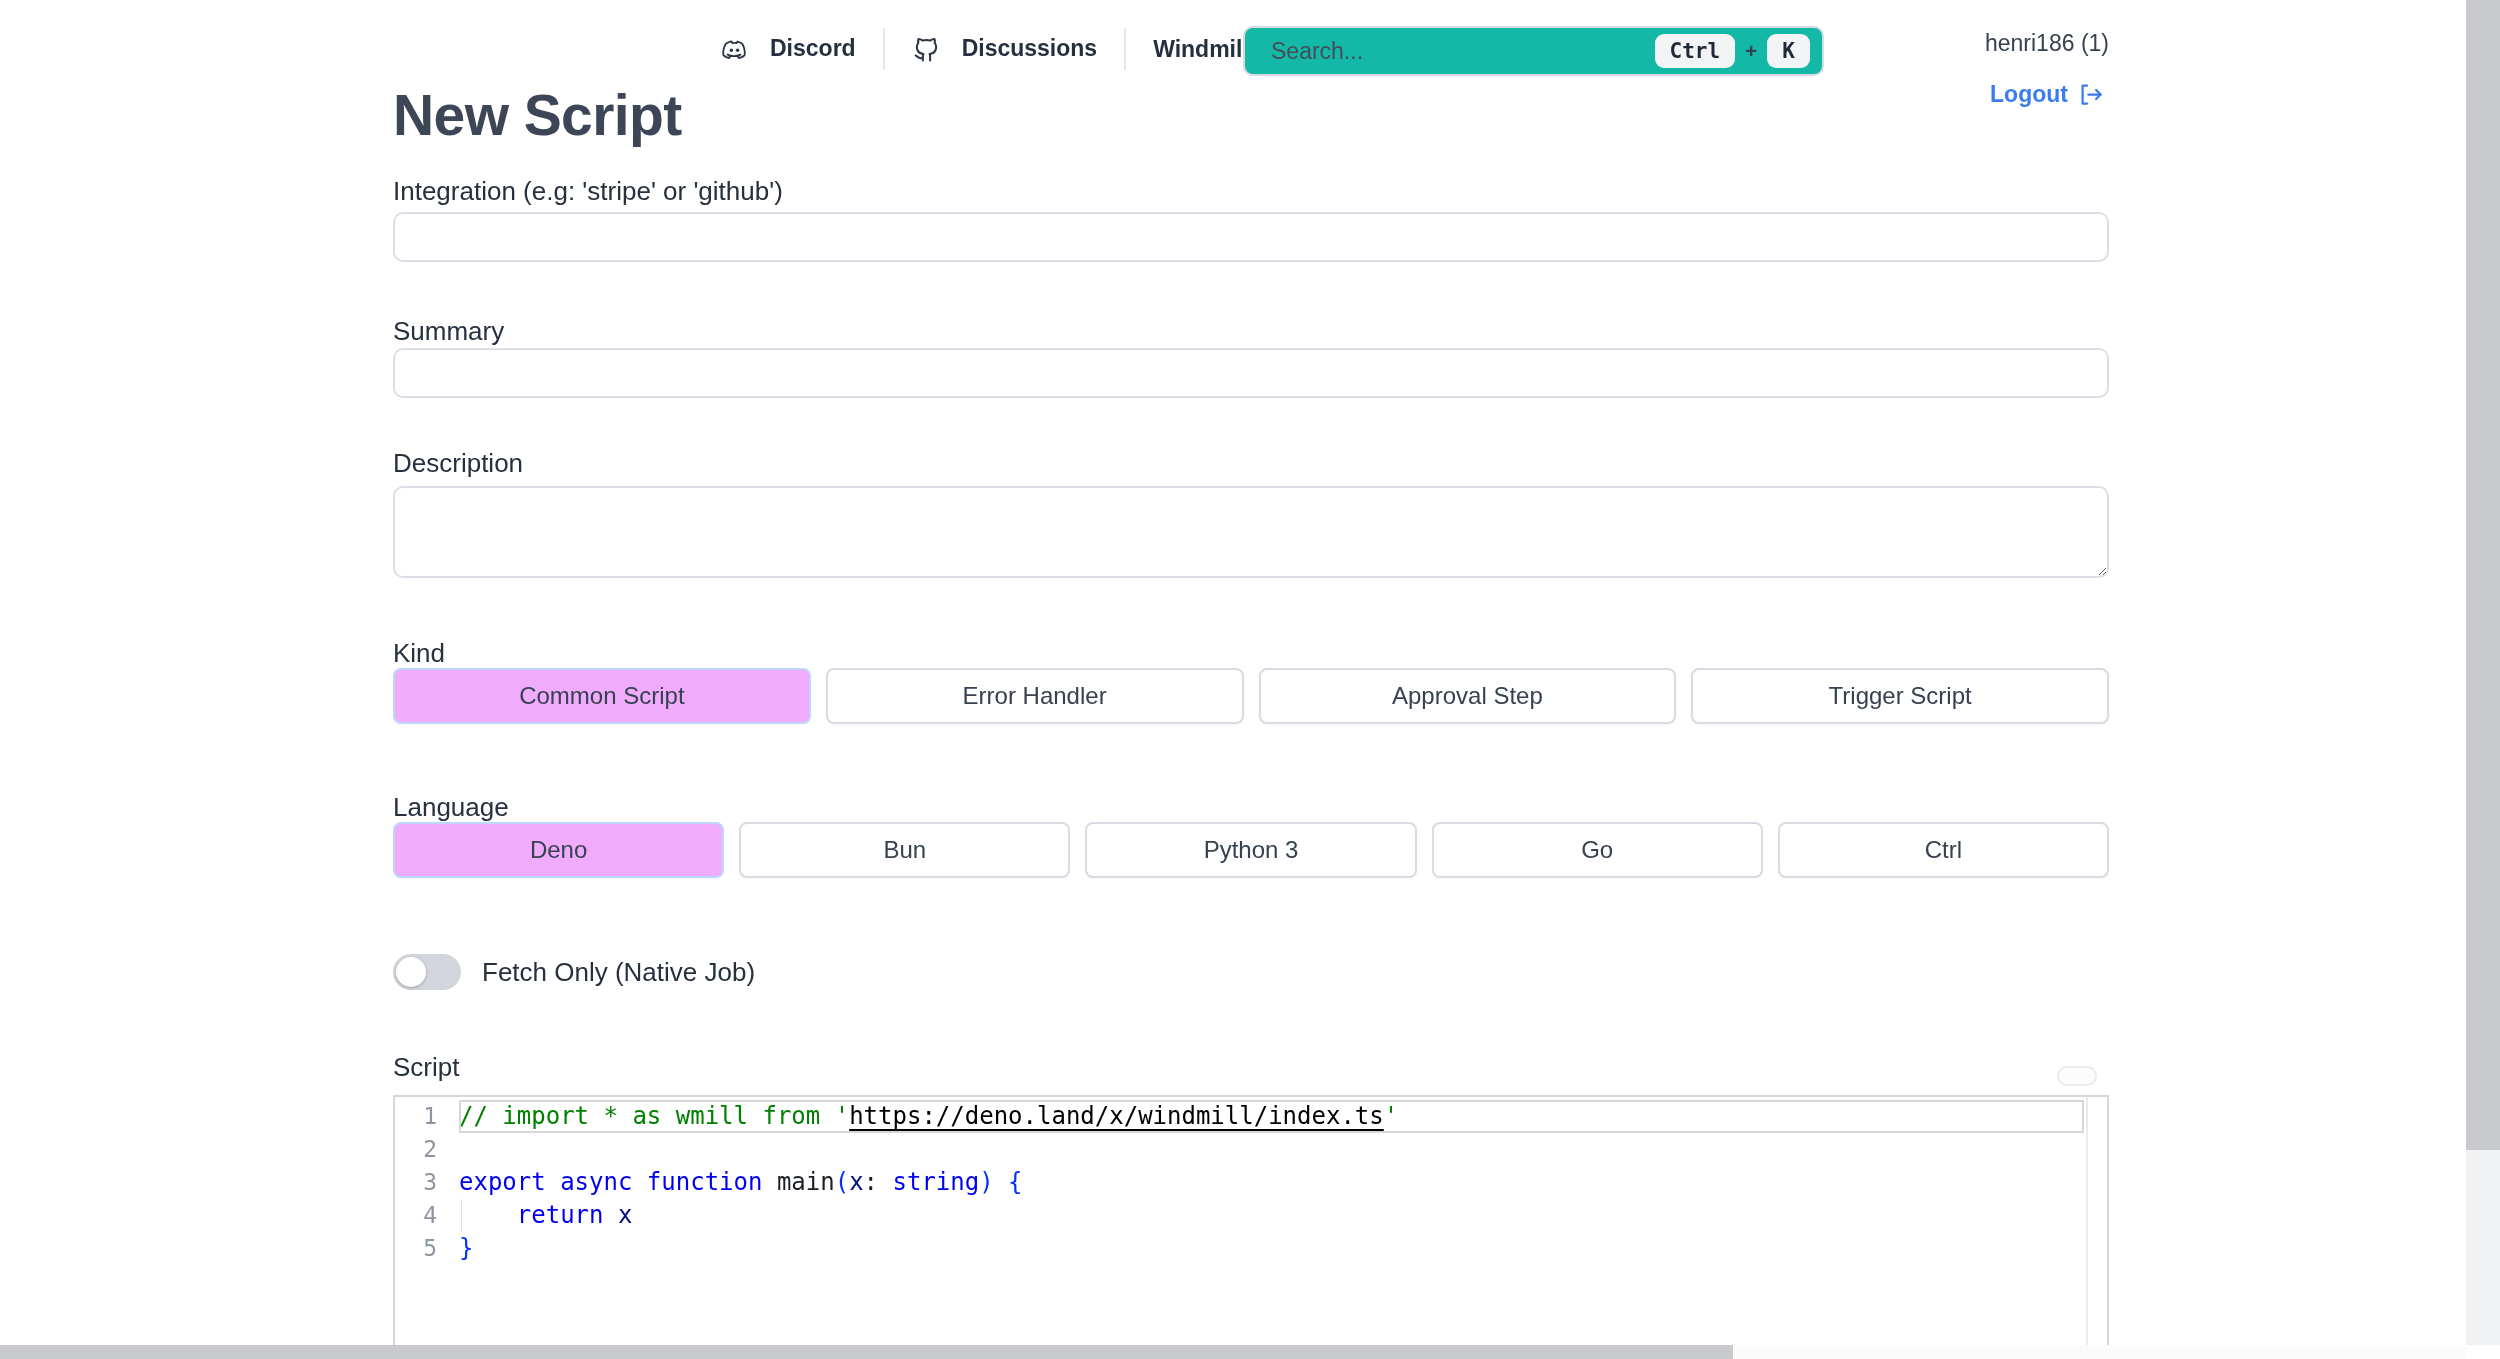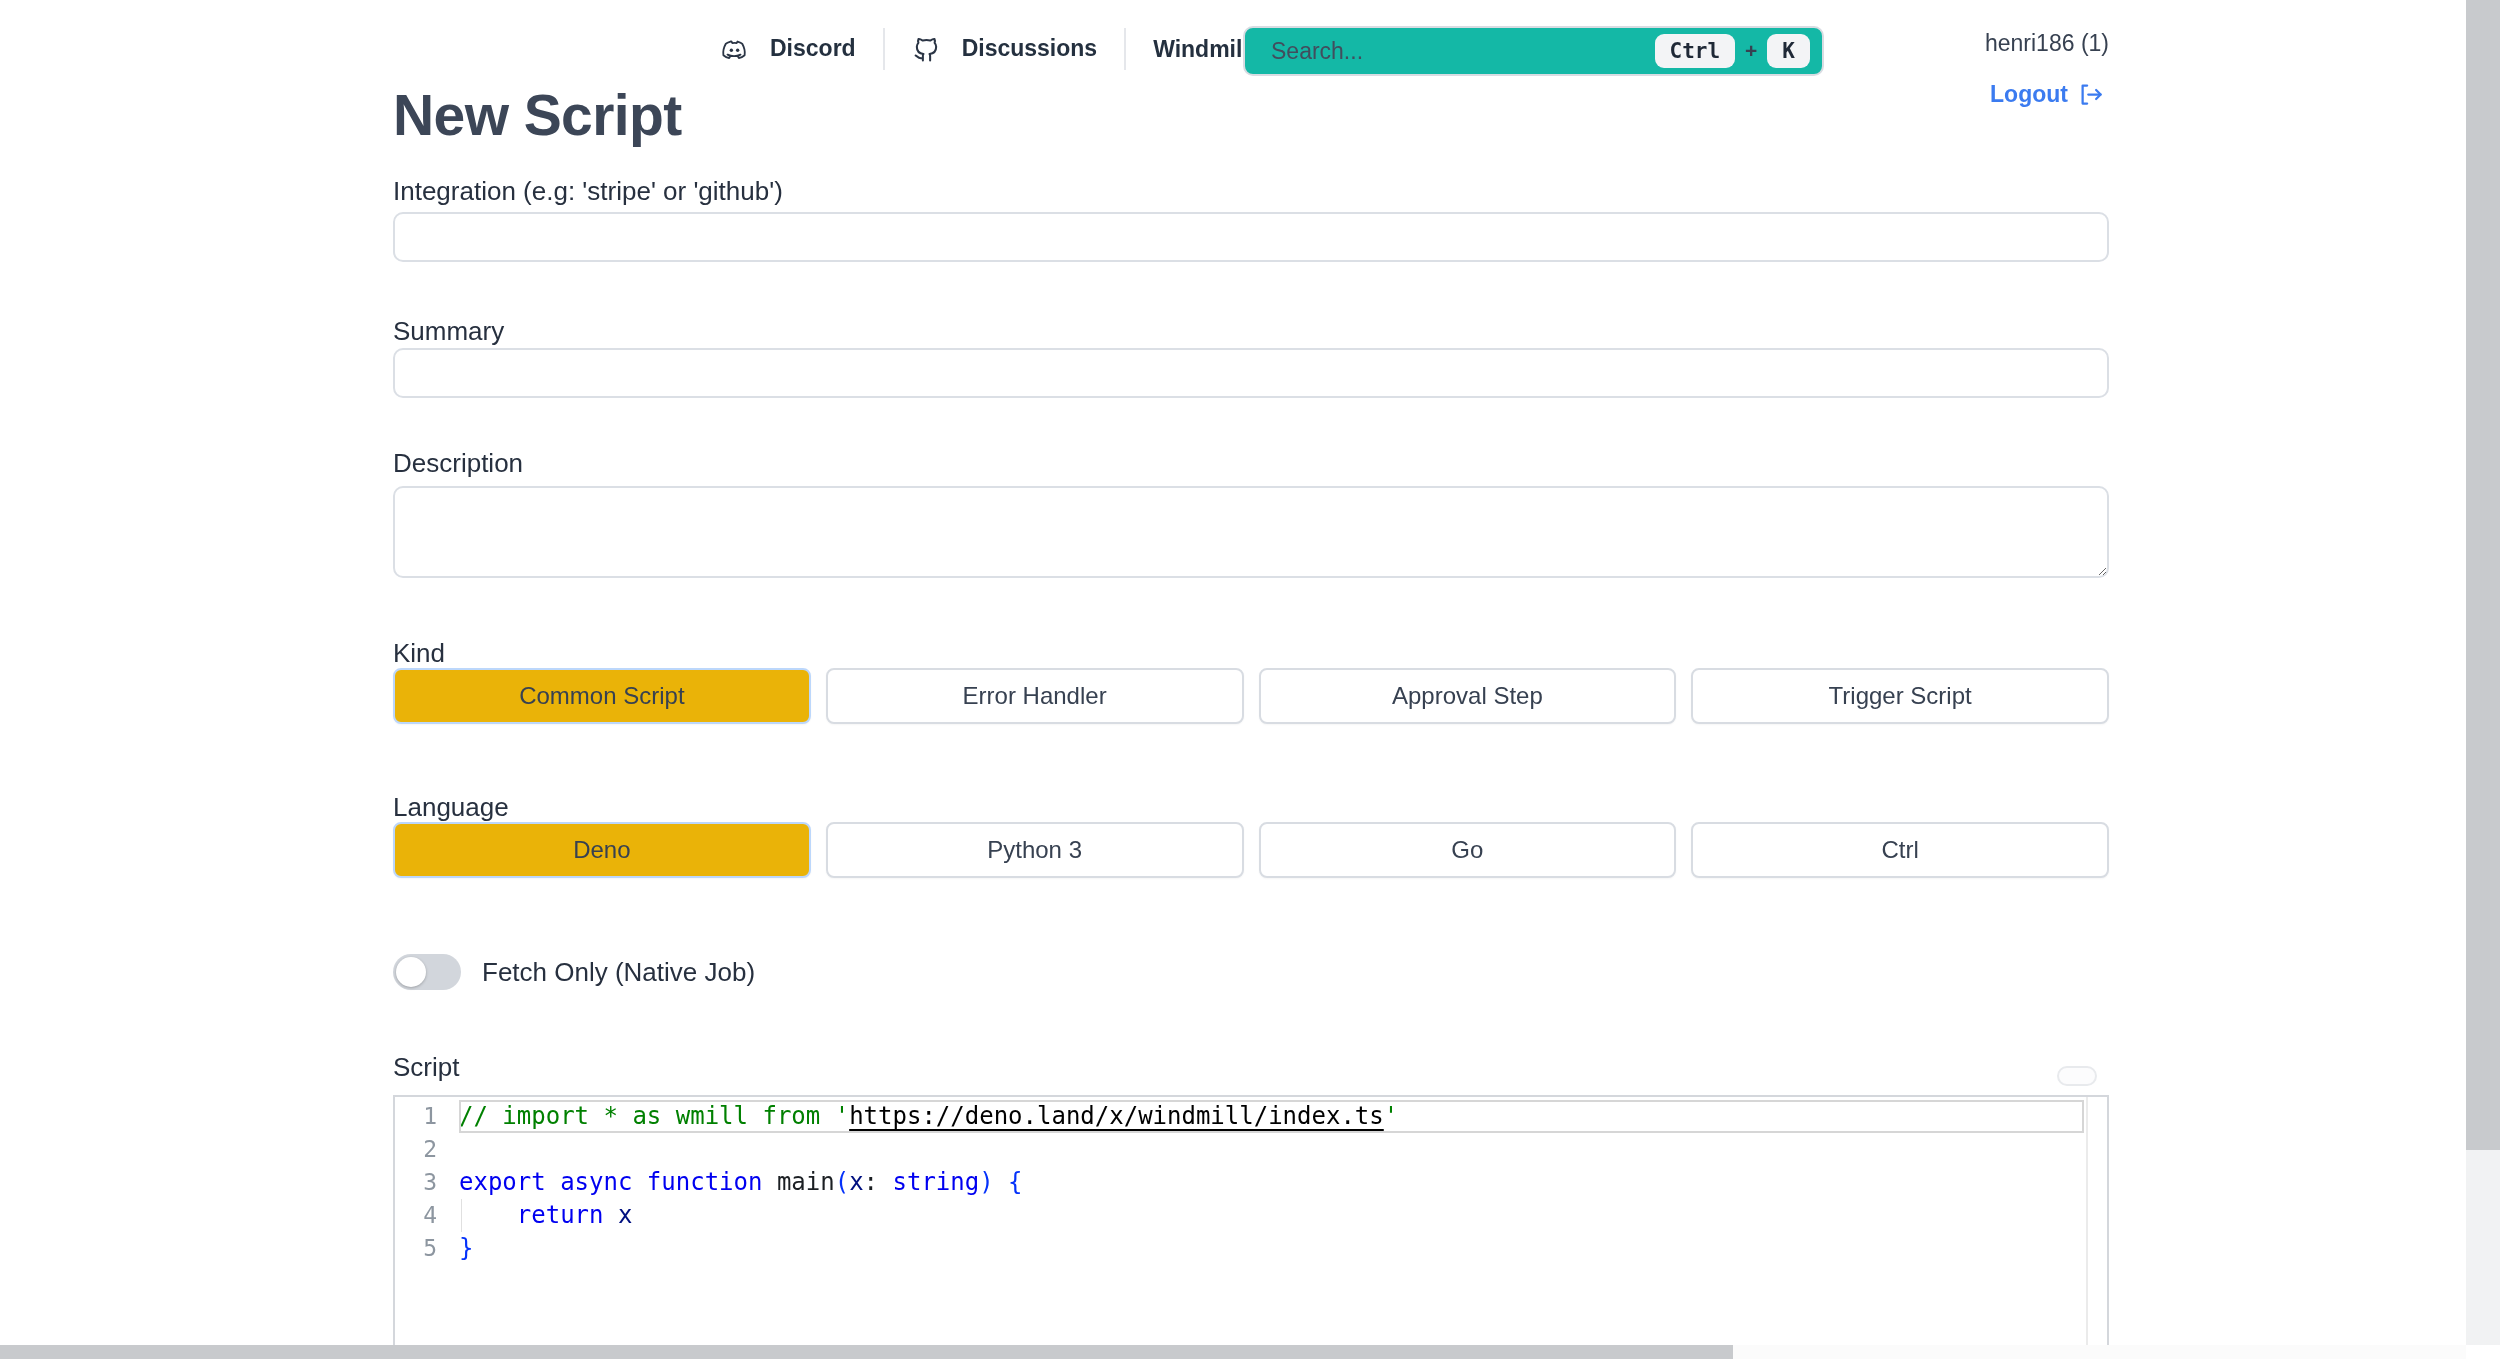--- a/index.html
+++ b/index.html
@@ -30,21 +30,21 @@
   .page-title { position:absolute; left:0; top:82px; font-size:57px; font-weight:800; color:#3c4657; letter-spacing:-0.6px; }
   .field-label { position:absolute; left:0; font-size:26px; color:#27303f; }
   .text-input { position:absolute; left:0; width:1716px; height:50px; background:#fff; border:2px solid #dbdfe5;
     border-radius:10px; font-size:24px; padding:0 18px; color:#1f2937; font-family:"Liberation Sans", sans-serif; }
   .text-area { position:absolute; left:0; width:1716px; height:92px; background:#fff; border:2px solid #dbdfe5;
     border-radius:10px; font-size:24px; padding:10px 18px; color:#1f2937; resize:vertical; font-family:"Liberation Sans", sans-serif; }
   .btn-row { position:absolute; left:0; width:1716px; height:56px; display:flex; gap:15px; }
   .choice-btn { flex:1; height:56px; display:flex; align-items:center; justify-content:center; background:#fff;
     border:2px solid #d8dce2; border-radius:8px; font-size:24px; color:#374151; cursor:pointer;
     font-family:"Liberation Sans", sans-serif; box-shadow:0 1px 2px rgba(0,0,0,.04); }
-  .choice-btn.selected { background:#eab308; border-color:#bcd7fb; }
+  .choice-btn.selected { background:#f0abfc; border-color:#bcd7fb; }
   .toggle-row { position:absolute; left:0; top:954px; display:flex; align-items:center; gap:21px; }
   .toggle { width:68px; height:36px; border-radius:18px; background:#d2d6dc; position:relative; cursor:pointer; }
   .toggle-knob { position:absolute; left:3px; top:3px; width:30px; height:30px; border-radius:50%; background:#fff;
     box-shadow:0 1px 3px rgba(0,0,0,.25); }
   .toggle-label { font-size:26px; font-weight:500; color:#27303f; }
 
   
   .editor-pill { position:absolute; top:1066px; left:1664px; width:40px; height:20px; border:2px solid #e8eaed;
     border-radius:11px; background:#fcfcfd; cursor:pointer; }
   .editor { position:absolute; left:0; top:1095px; width:1716px; height:400px; background:#fff;
@@ -132,20 +132,21 @@
   <div class="btn-row" style="top:668px">
       <button class="choice-btn selected">Common Script</button>
       <button class="choice-btn">Error Handler</button>
       <button class="choice-btn">Approval Step</button>
       <button class="choice-btn">Trigger Script</button>
     </div>
 
   <label class="field-label" style="top:792px">Language</label>
   <div class="btn-row" style="top:822px">
       <button class="choice-btn selected">Deno</button>
+      <button class="choice-btn">Bun</button>
       <button class="choice-btn">Python 3</button>
       <button class="choice-btn">Go</button>
       <button class="choice-btn">Ctrl</button>
     </div>
 
   <div class="toggle-row">
     <div class="toggle">
       <div class="toggle-knob"></div>
     </div>
     <span class="toggle-label">Fetch Only (Native Job)</span>

